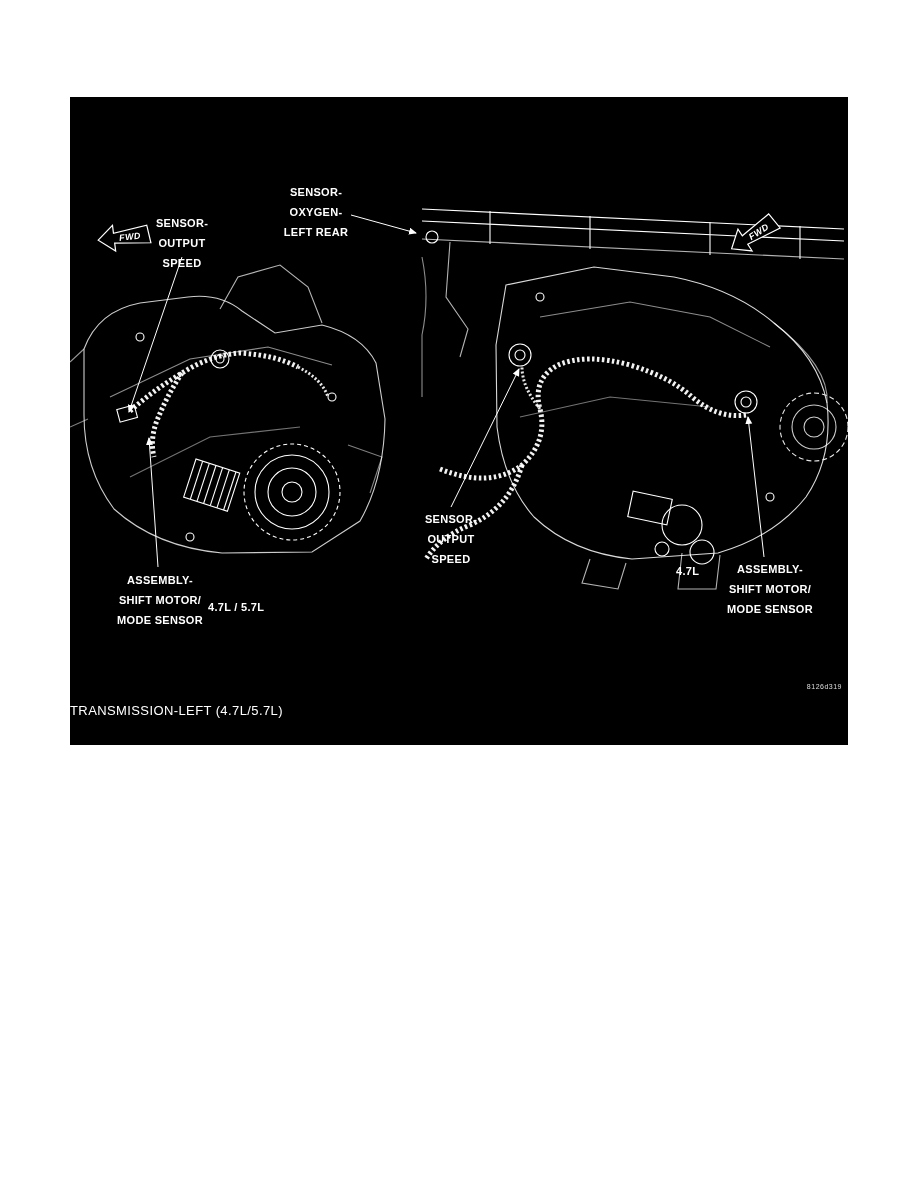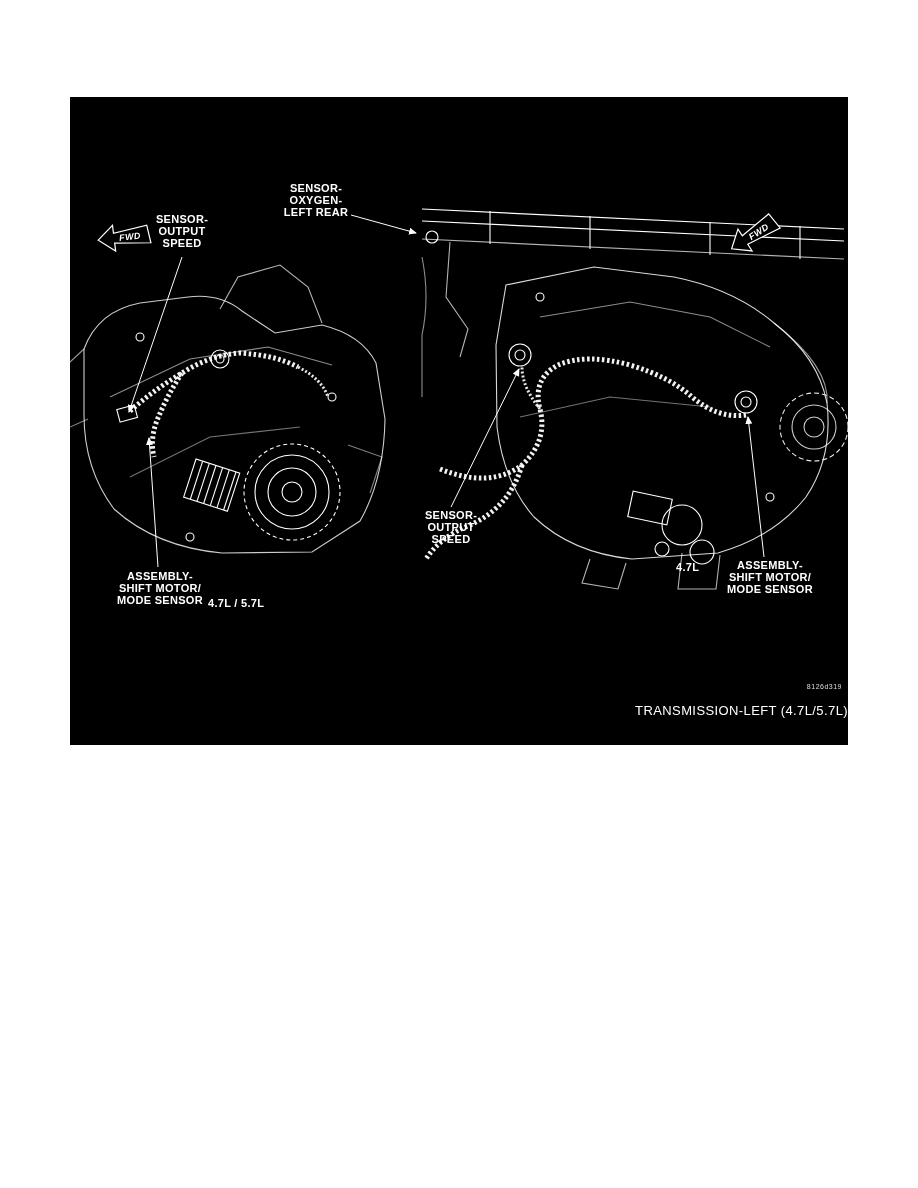--- a/index.html
+++ b/index.html
@@ -8,26 +8,26 @@
     background:#ffffff; overflow:hidden;
     font-family:"Liberation Sans", sans-serif;
   }
   .fig {
     position:absolute; left:70px; top:97px; width:778px; height:648px;
     background:#000000;
   }
   .fig svg.art { position:absolute; left:0; top:0; }
   .lbl {
     position:absolute; color:#ffffff; font-size:11px; font-weight:700;
-    line-height:12px; letter-spacing:.3px; text-align:center;
+    line-height:20px; letter-spacing:.3px; text-align:center;
     white-space:pre-line;
   }
   .lbl.single { white-space:nowrap; }
   .caption {
-    position:absolute; left:0; right:0; top:606px; text-align:right;
+    position:absolute; left:0; right:0; top:606px; text-align:left;
     color:#ffffff; font-size:13px; font-weight:400; letter-spacing:.4px;
   }
   .code {
     position:absolute; left:700px; top:586px; width:72px; text-align:right;
     color:#ffffff; font-size:7px; letter-spacing:.5px; opacity:.85;
   }
 </style>
 </head>
 <body>
 

